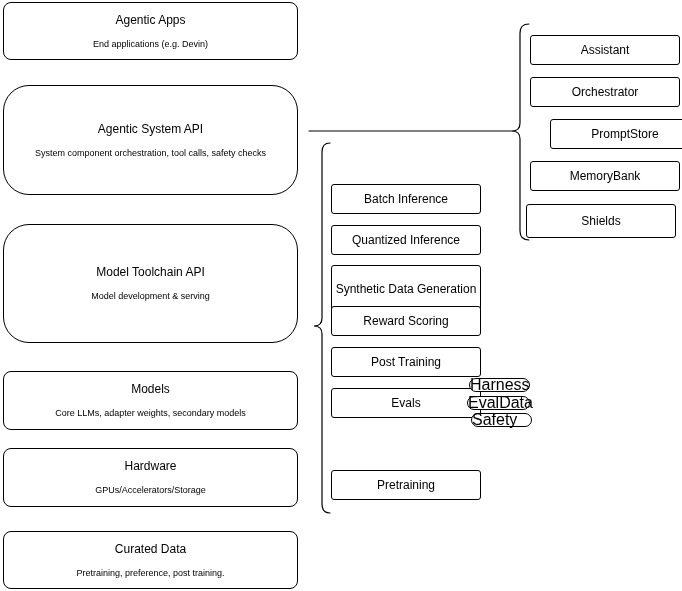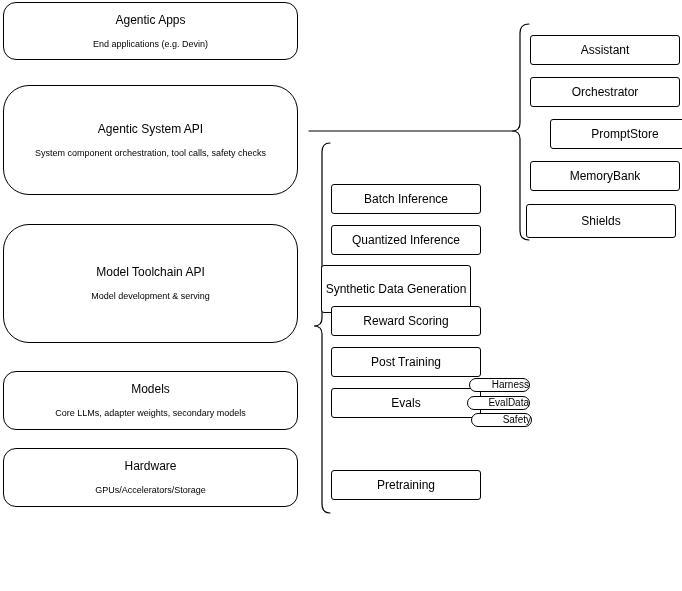--- a/index.html
+++ b/index.html
@@ -25,33 +25,33 @@
     background: #ffffff;
     border: 1px solid #000000;
     display: flex;
     flex-direction: column;
     align-items: center;
     justify-content: center;
     text-align: center;
   }
   .node .title { font-size: 12px; line-height: 14px; }
   .node .subtitle { font-size: 9px; line-height: 11px; margin-top: 12px; }
-  .r10 { border-radius: 13px; }
+  .r10 { border-radius: 8px; }
   .r26 { border-radius: 26px; }
   .small { border-radius: 3px; font-size: 12px; line-height: 14px; }
   .pill {
     position: absolute;
     box-sizing: border-box;
     background: #ffffff;
     border: 1px solid #000000;
     border-radius: 8px;
     display: flex;
     align-items: center;
-    justify-content: flex-end;
-    font-size: 10px;
+    justify-content: flex-start;
+    font-size: 16px;
     line-height: 12px;
     z-index: 5;
   }
 </style>
 </head>
 <body>
 
 <div class="canvas">
 
   <svg class="overlay" viewBox="0 0 682 591">
@@ -78,28 +78,32 @@
   <div class="node r10" style="left:3px; top:371px; width:295px; height:59px">
     <div class="title">Models</div>
     <div class="subtitle">Core LLMs, adapter weights, secondary models</div>
   </div>
 
   <div class="node r10" style="left:3px; top:448px; width:295px; height:59px">
     <div class="title">Hardware</div>
     <div class="subtitle">GPUs/Accelerators/Storage</div>
   </div>
 
+  <div class="node r10" style="left:3px; top:531px; width:295px; height:58px">
+    <div class="title">Curated Data</div>
+    <div class="subtitle">Pretraining, preference, post training.</div>
+  </div>
 
   <div class="node small" style="left:331px; top:184px; width:150px; height:30px">
     <span>Batch Inference</span>
   </div>
   <div class="node small" style="left:331px; top:225px; width:150px; height:30px">
     <span>Quantized Inference</span>
   </div>
-  <div class="node small" style="left:321px; top:265px; width:150px; height:48px">
+  <div class="node small" style="left:331px; top:265px; width:150px; height:48px">
     <span>Synthetic Data Generation</span>
   </div>
   <div class="node small" style="left:331px; top:306px; width:150px; height:30px">
     <span>Reward Scoring</span>
   </div>
   <div class="node small" style="left:331px; top:347px; width:150px; height:30px">
     <span>Post Training</span>
   </div>
   <div class="node small" style="left:331px; top:388px; width:150px; height:30px">
     <span>Evals</span>

